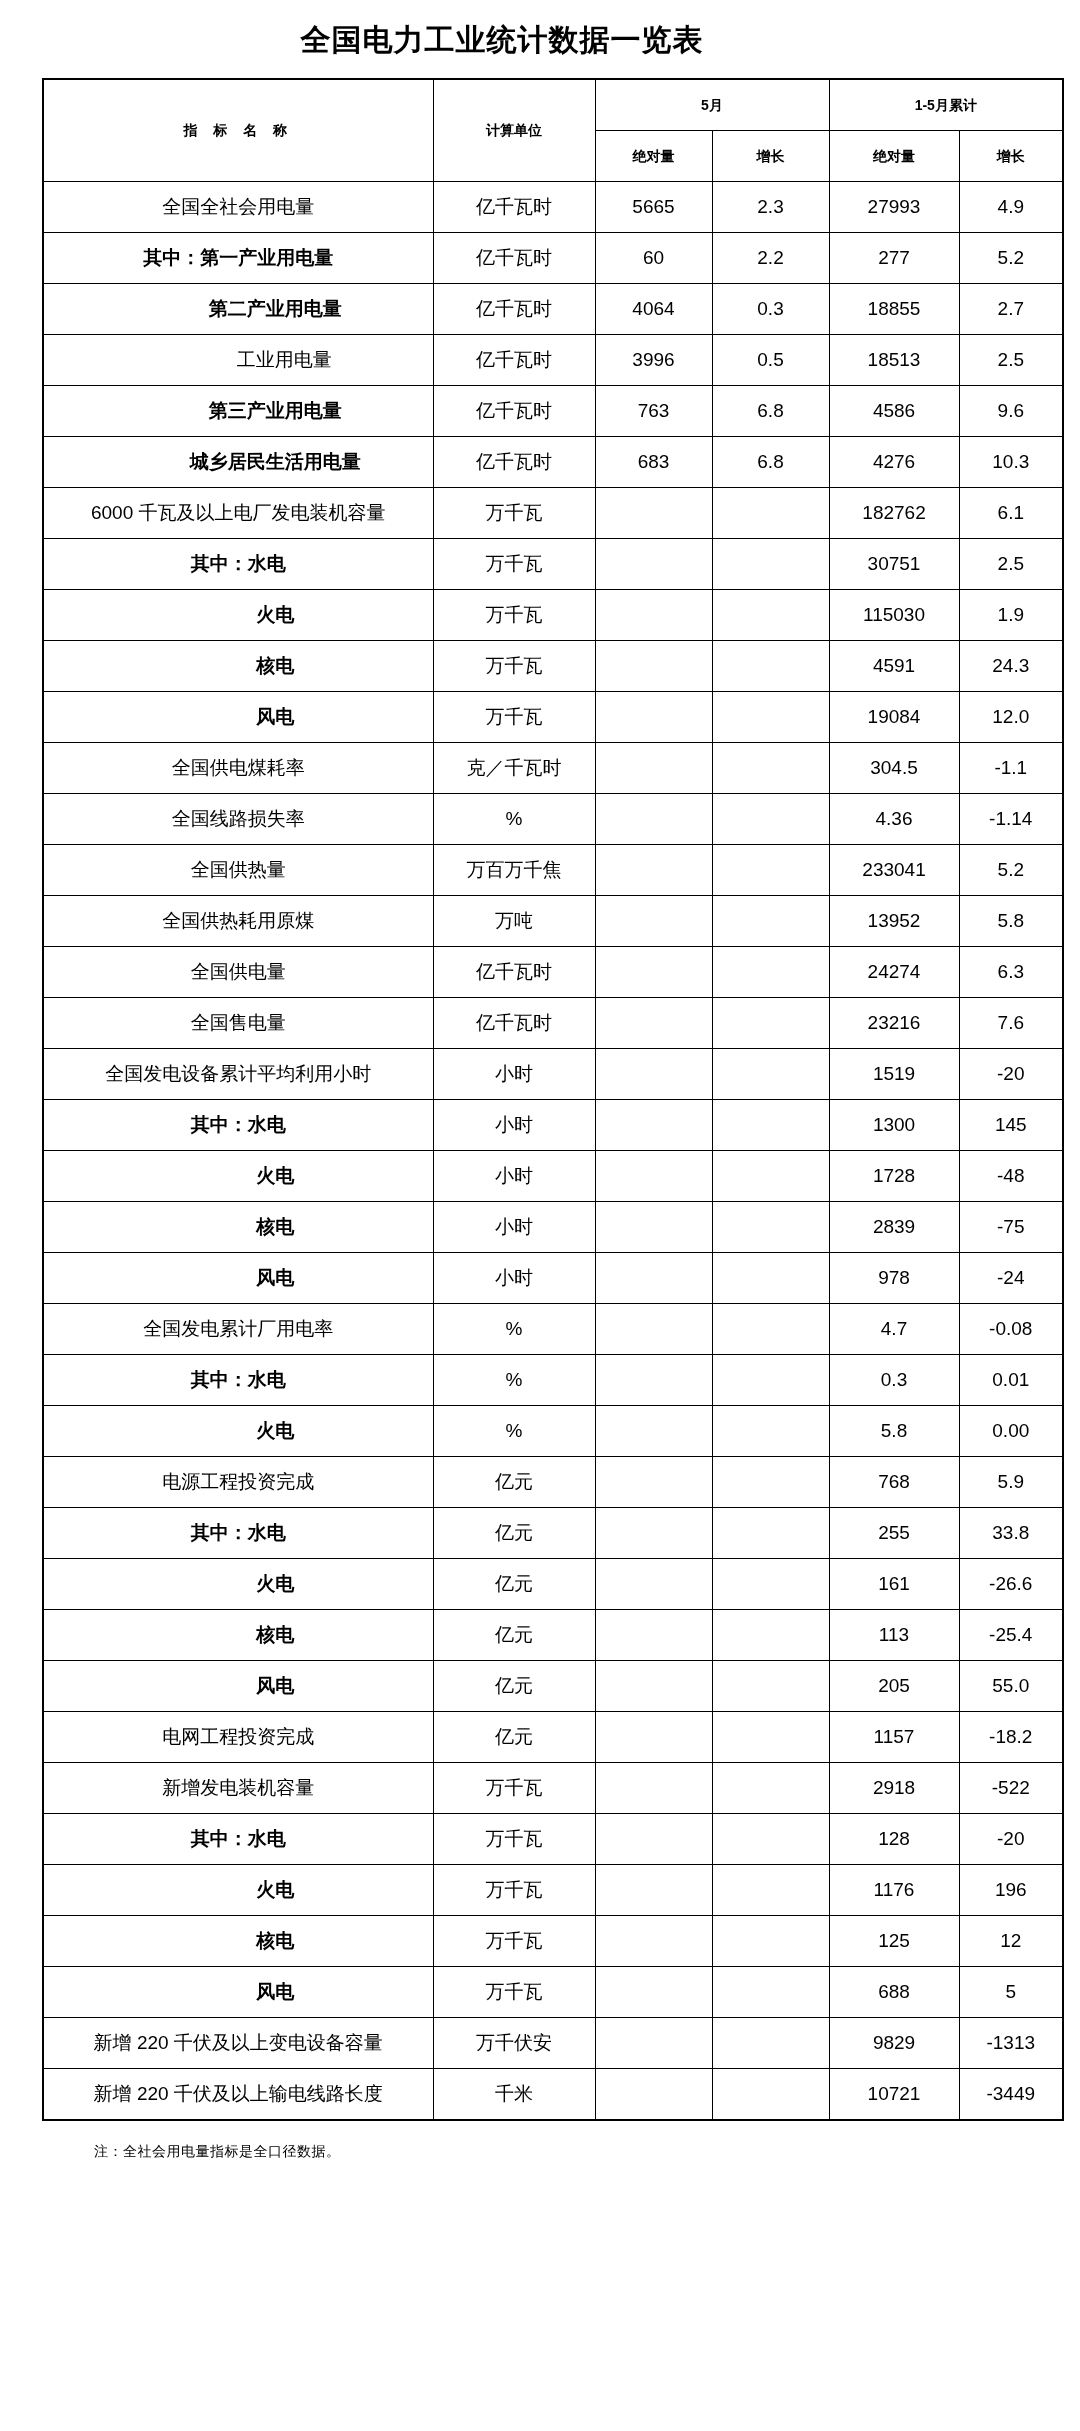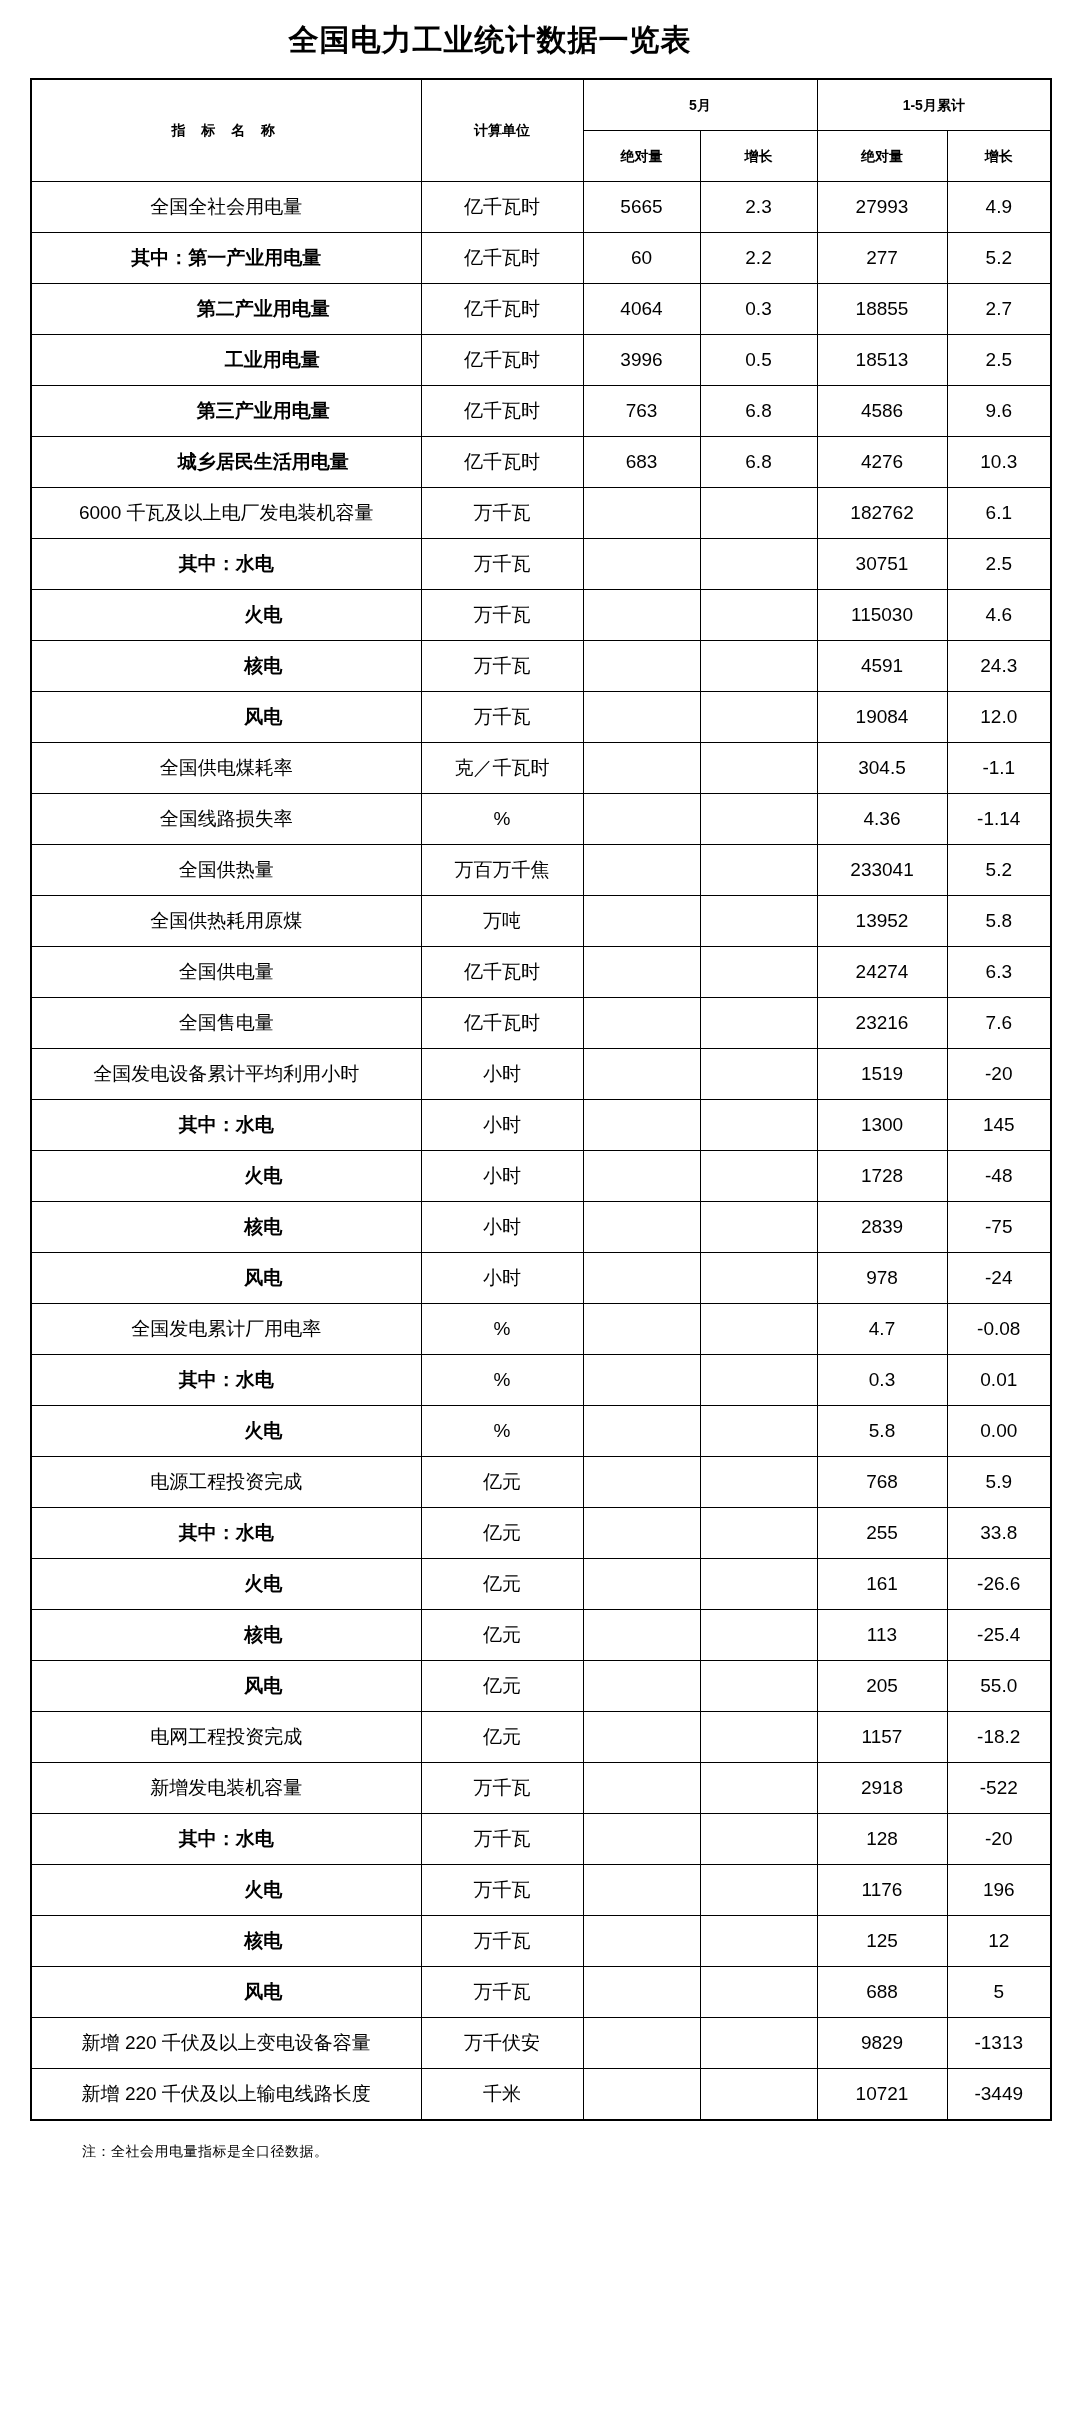--- a/index.html
+++ b/index.html
@@ -11,20 +11,21 @@
     width: 1080px;
     min-height: 2431px;
     font-family: "Liberation Sans", "DejaVu Sans", sans-serif;
     color: #000000;
     -webkit-font-smoothing: antialiased;
   }
   .page {
     width: 980px;
     box-sizing: border-box;
     padding: 0 30px;
+    margin-left: 12px;
   }
   .doc-title {
     text-align: center;
     font-size: 30px;
     font-weight: bold;
     letter-spacing: 1px;
     padding: 22px 0 20px 0;
     line-height: 1.2;
   }
   table.stat {
@@ -55,21 +56,21 @@
   .col-num4  { width: 104px; }
 
   td.ind {
     text-align: left;
     padding-left: 14px;
     font-weight: bold;
     white-space: nowrap;
   }
   td.ind.lv1 { font-weight: bold; }
   td.ind.lv2 { padding-left: 74px; font-weight: bold; }
-  td.ind.lv3 { padding-left: 92px; font-weight: bold; }
+  td.ind.lv3 { padding-left: 92px; font-weight: normal; }
   th.ind-head {
     letter-spacing: 6px;
   }
   td.unit { font-weight: bold; }
   td.val  { font-weight: bold; }
 
   .note {
     font-size: 14px;
     font-weight: normal;
     padding: 22px 0 18px 52px;
@@ -170,21 +171,21 @@
           <td class="val"></td>
           <td class="val">30751</td>
           <td class="val">2.5</td>
         </tr>
         <tr>
           <td class="ind lv2">火电</td>
           <td class="unit">万千瓦</td>
           <td class="val"></td>
           <td class="val"></td>
           <td class="val">115030</td>
-          <td class="val">4.6</td>
+          <td class="val">1.9</td>
         </tr>
         <tr>
           <td class="ind lv2">核电</td>
           <td class="unit">万千瓦</td>
           <td class="val"></td>
           <td class="val"></td>
           <td class="val">4591</td>
           <td class="val">24.3</td>
         </tr>
         <tr>

